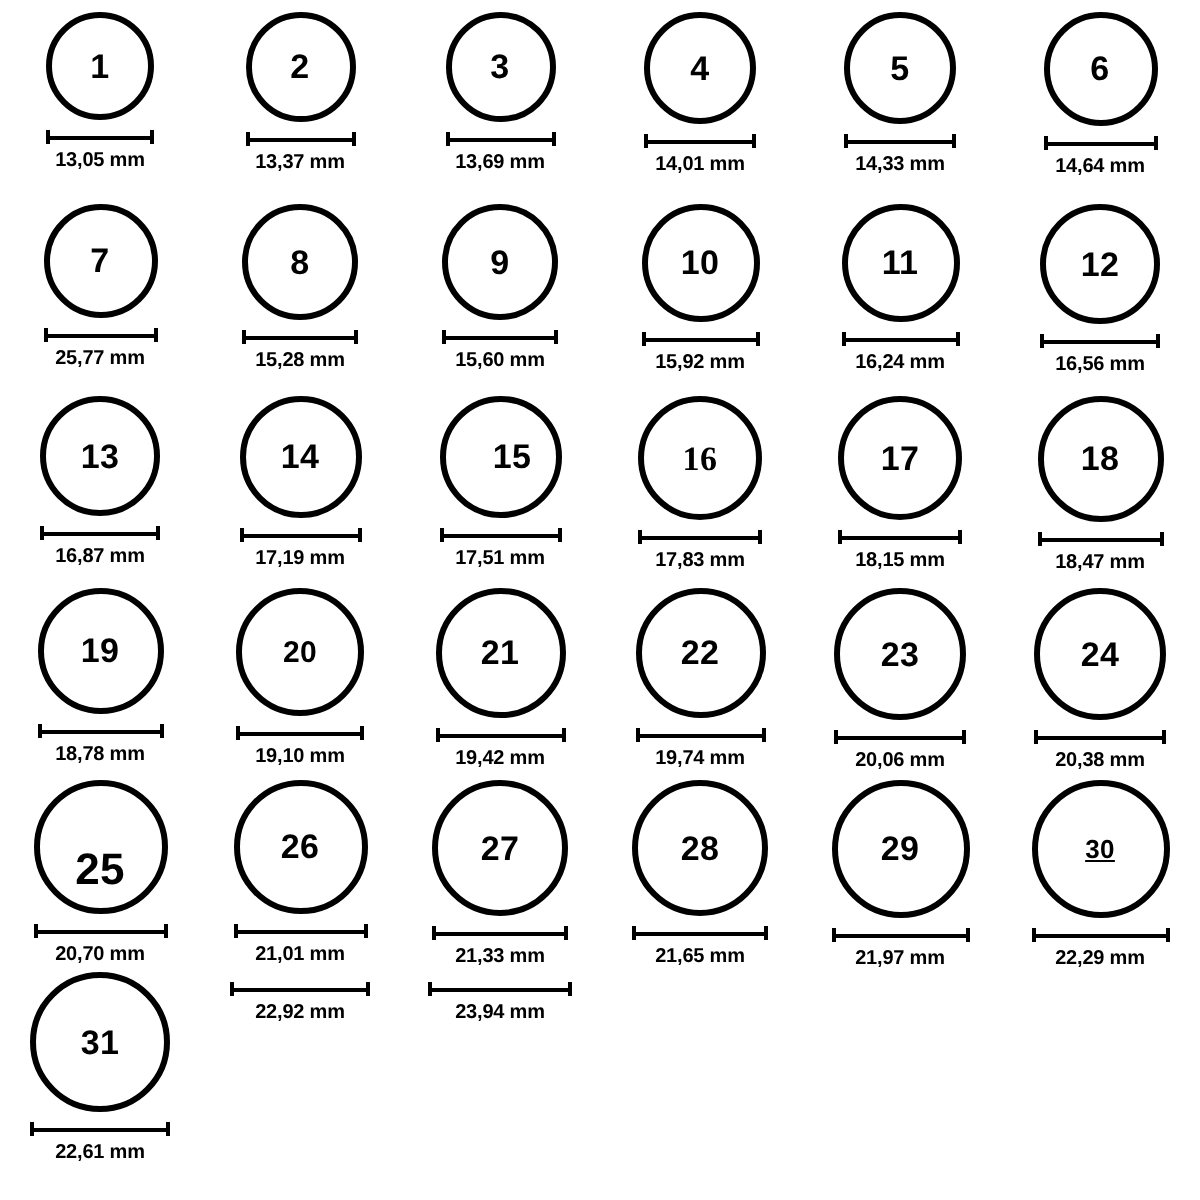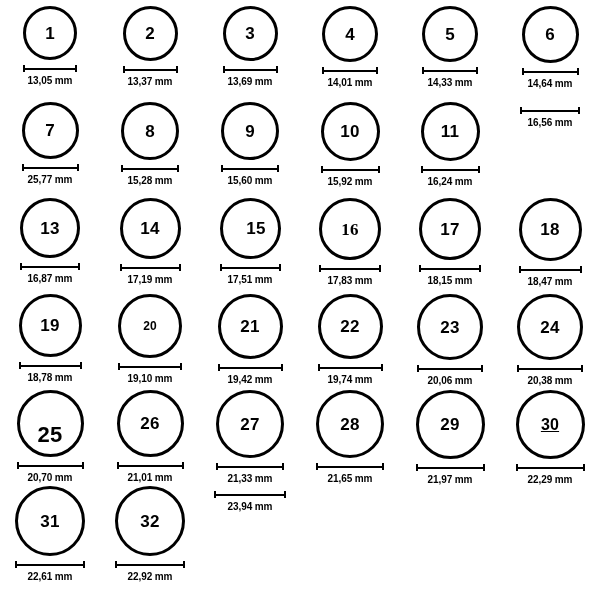--- a/index.html
+++ b/index.html
@@ -152,20 +152,23 @@
         <div class="mm">15,92 mm</div>
       </div>
       <div class="cell">
         <div class="ring" style="width: 59px; height: 59px;">
           <span class="ring-label" style="font-size: 17px;">11</span>
         </div>
         <div class="measure" style="width: 59px;"></div>
         <div class="mm">16,24 mm</div>
       </div>
       <div class="cell">
+        <div class="ring" style="width: 60px; height: 60px;">
+          <span class="ring-label" style="font-size: 17px;">12</span>
+        </div>
         <div class="measure" style="width: 60px;"></div>
         <div class="mm">16,56 mm</div>
       </div>
       <div class="cell">
         <div class="ring" style="width: 60px; height: 60px;">
           <span class="ring-label" style="font-size: 17px;">13</span>
         </div>
         <div class="measure" style="width: 60px;"></div>
         <div class="mm">16,87 mm</div>
       </div>
@@ -206,21 +209,21 @@
       </div>
       <div class="cell">
         <div class="ring" style="width: 63px; height: 63px;">
           <span class="ring-label" style="font-size: 17px;">19</span>
         </div>
         <div class="measure" style="width: 63px;"></div>
         <div class="mm">18,78 mm</div>
       </div>
       <div class="cell">
         <div class="ring" style="width: 64px; height: 64px;">
-          <span class="ring-label" style="font-size: 12px;">20</span>
+          <span class="ring-label" style="font-size: 15px;">20</span>
         </div>
         <div class="measure" style="width: 64px;"></div>
         <div class="mm">19,10 mm</div>
       </div>
       <div class="cell">
         <div class="ring" style="width: 65px; height: 65px;">
           <span class="ring-label" style="font-size: 17px;">21</span>
         </div>
         <div class="measure" style="width: 65px;"></div>
         <div class="mm">19,42 mm</div>
@@ -276,36 +279,33 @@
       </div>
       <div class="cell">
         <div class="ring" style="width: 69px; height: 69px;">
           <span class="ring-label" style="font-size: 17px;">29</span>
         </div>
         <div class="measure" style="width: 69px;"></div>
         <div class="mm">21,97 mm</div>
       </div>
       <div class="cell">
         <div class="ring" style="width: 69px; height: 69px;">
-          <span class="ring-label" style="font-size: 16px; text-decoration: underline;">30</span>
+          <span class="ring-label" style="font-size: 13px; text-decoration: underline;">30</span>
         </div>
         <div class="measure" style="width: 69px;"></div>
         <div class="mm">22,29 mm</div>
       </div>
       <div class="cell">
         <div class="ring" style="width: 70px; height: 70px;">
           <span class="ring-label" style="font-size: 17px;">31</span>
         </div>
         <div class="measure" style="width: 70px;"></div>
         <div class="mm">22,61 mm</div>
       </div>
       <div class="cell">
-        <div class="ring" style="width: 70px; height: 70px;">
-          <span class="ring-label" style="font-size: 17px;">32</span>
-        </div>
         <div class="measure" style="width: 70px;"></div>
         <div class="mm">22,92 mm</div>
       </div>
       <div class="cell">
         <div class="measure" style="width: 72px;"></div>
         <div class="mm">23,94 mm</div>
       </div>
     </div>
 </div>
 

